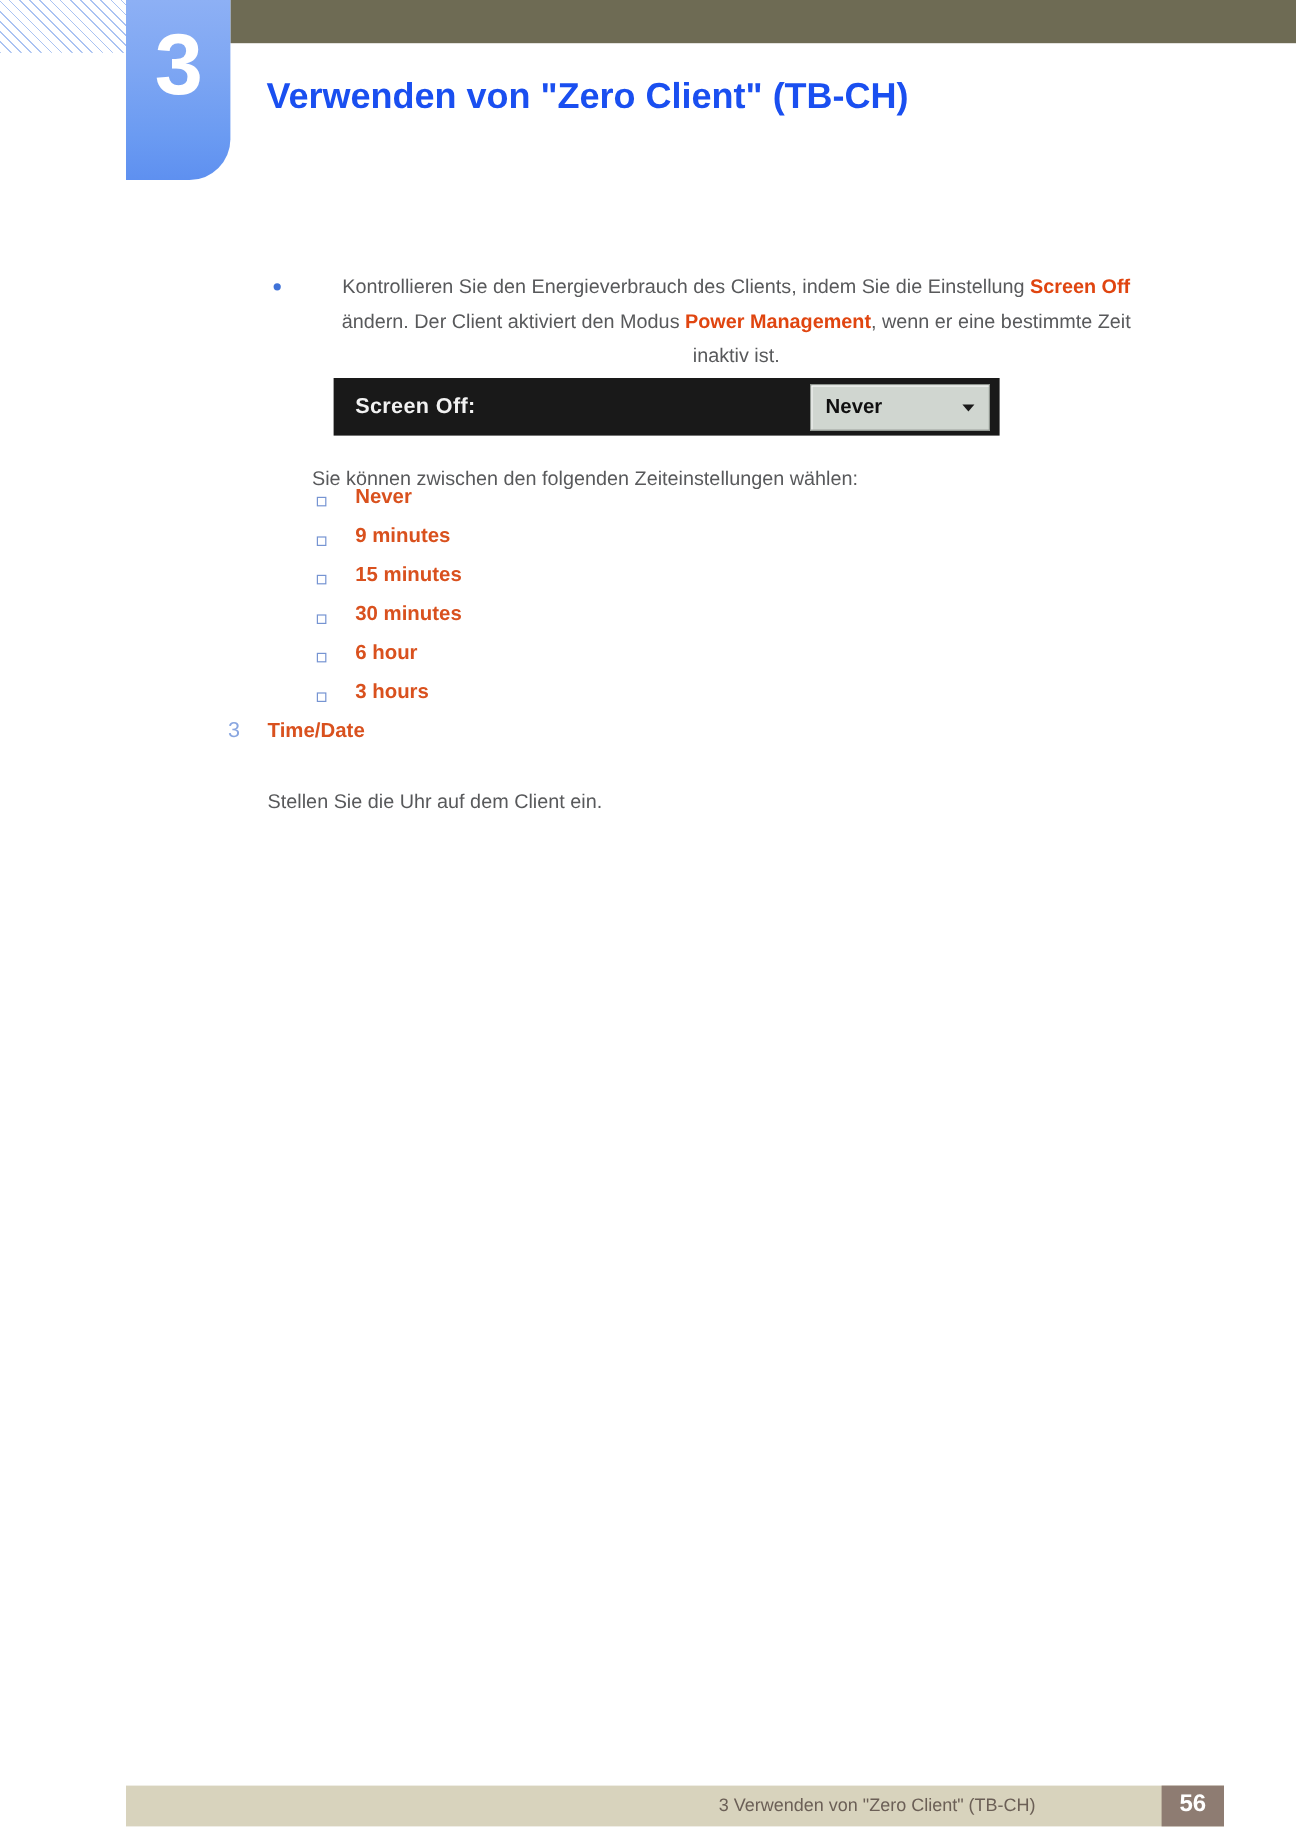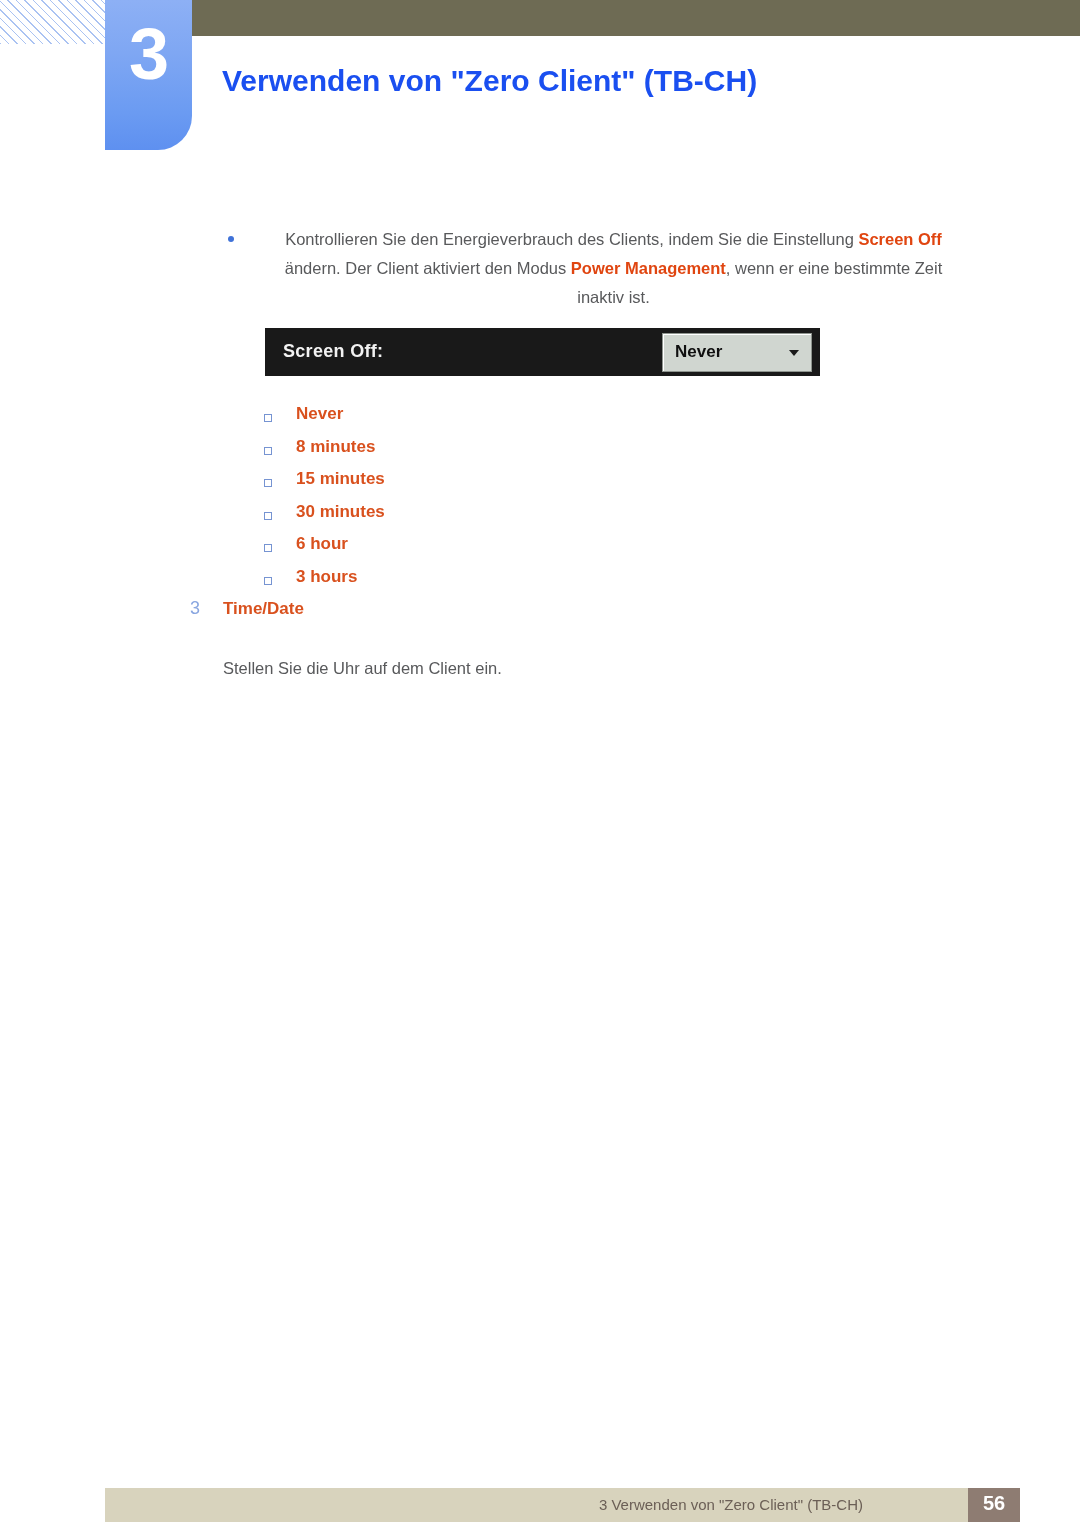--- a/index.html
+++ b/index.html
@@ -98,23 +98,22 @@
     color: #58595b;
     text-align: center;
   }
   .kw {
     color: #e04510;
     font-weight: bold;
   }
 
   #widget-wrap {
     position: absolute;
-    left: 265px;
+    left: 278px;
     top: 107px;
-    margin-top: 13px;
   }
   #screen-off-panel {
     width: 555px;
     height: 48px;
     background: #191919;
     position: relative;
   }
   #screen-off-label {
     position: absolute;
     left: 18px;
@@ -283,29 +282,30 @@
   <div id="widget-wrap">
     <div id="screen-off-panel">
       <span id="screen-off-label">Screen Off:</span>
       <div id="screen-off-select">
         <span id="screen-off-value">Never</span>
         <span id="screen-off-caret"></span>
       </div>
     </div>
   </div>
 
+  <p id="intro-line">Sie können zwischen den folgenden Zeiteinstellungen wählen:</p>
 
   <div id="option-list">
     <div class="option-row">
       <span class="square-bullet"></span>
       <span class="option-label">Never</span>
     </div>
     <div class="option-row">
       <span class="square-bullet"></span>
-      <span class="option-label">8 minutes</span>
+      <span class="option-label">9 minutes</span>
     </div>
     <div class="option-row">
       <span class="square-bullet"></span>
       <span class="option-label">15 minutes</span>
     </div>
     <div class="option-row">
       <span class="square-bullet"></span>
       <span class="option-label">30 minutes</span>
     </div>
     <div class="option-row">

